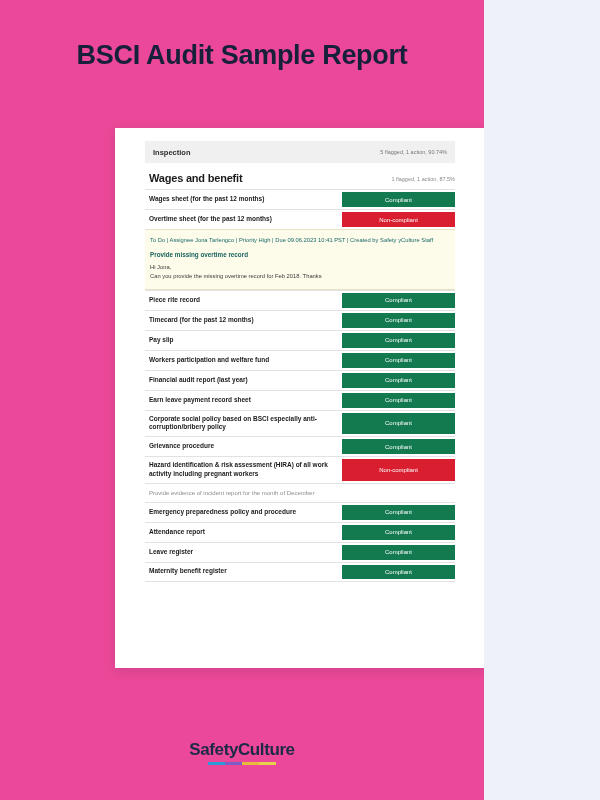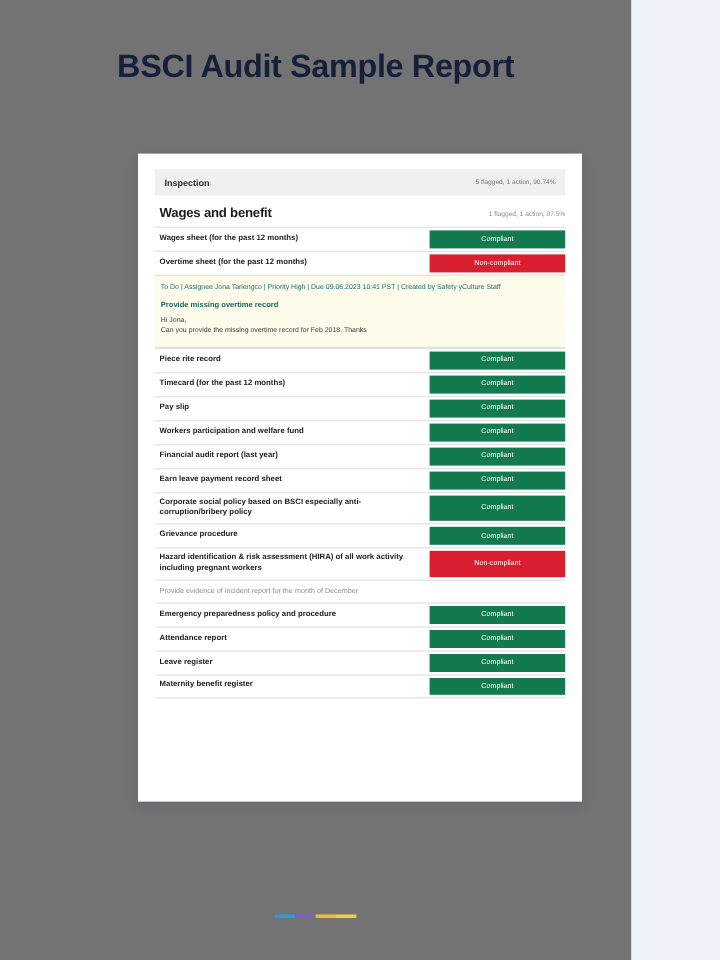--- a/index.html
+++ b/index.html
@@ -3,43 +3,43 @@
 <meta charset="utf-8">
 <style>
   * { box-sizing: border-box; margin: 0; padding: 0; }
   html, body {
     width: 600px; height: 800px;
     background: #eef1f9;
     font-family: "Liberation Sans", sans-serif;
   }
   #page {
     position: relative;
-    width: 526px; height: 800px;
-    background: #737373;
+    width: 484px; height: 800px;
+    background: #ec4899;
     overflow: hidden;
   }
   .page-title {
     position: absolute;
     top: 40px; left: 0; right: 0;
     text-align: center;
     font-size: 27px;
     font-weight: bold;
     color: #16203a;
     letter-spacing: -0.3px;
   }
   .doc {
     position: absolute;
     left: 115px; top: 128px;
     width: 370px; height: 540px;
     background: #ffffff;
     box-shadow: 0 3px 10px rgba(20,30,60,0.13);
     overflow: hidden;
     padding: 0;
   }
-  .doc-inner { padding: 0 14px; }
+  .doc-inner { padding: 0 30px; }
 
   
   .insp-bar {
     display: flex;
     align-items: center;
     justify-content: space-between;
     background: #f0f0f0;
     height: 22px;
     padding: 0 8px;
     margin: 13px 0 0 0;
@@ -245,20 +245,23 @@
           </div>
           <div class="row">
             <div class="q">Maternity benefit register</div>
             <div class="ans compliant">Compliant</div>
           </div>
         </div>
 
     </div>
   </div>
 
+  <div class="footer-logo">
+    <span class="safety">Safety</span><span class="culture">Culture</span>
+  </div>
   <div class="logo-underline">
     <span class="u1"></span>
     <span class="u2"></span>
     <span class="u3"></span>
     <span class="u4"></span>
   </div>
 
 </div>
 
 </body></html>

